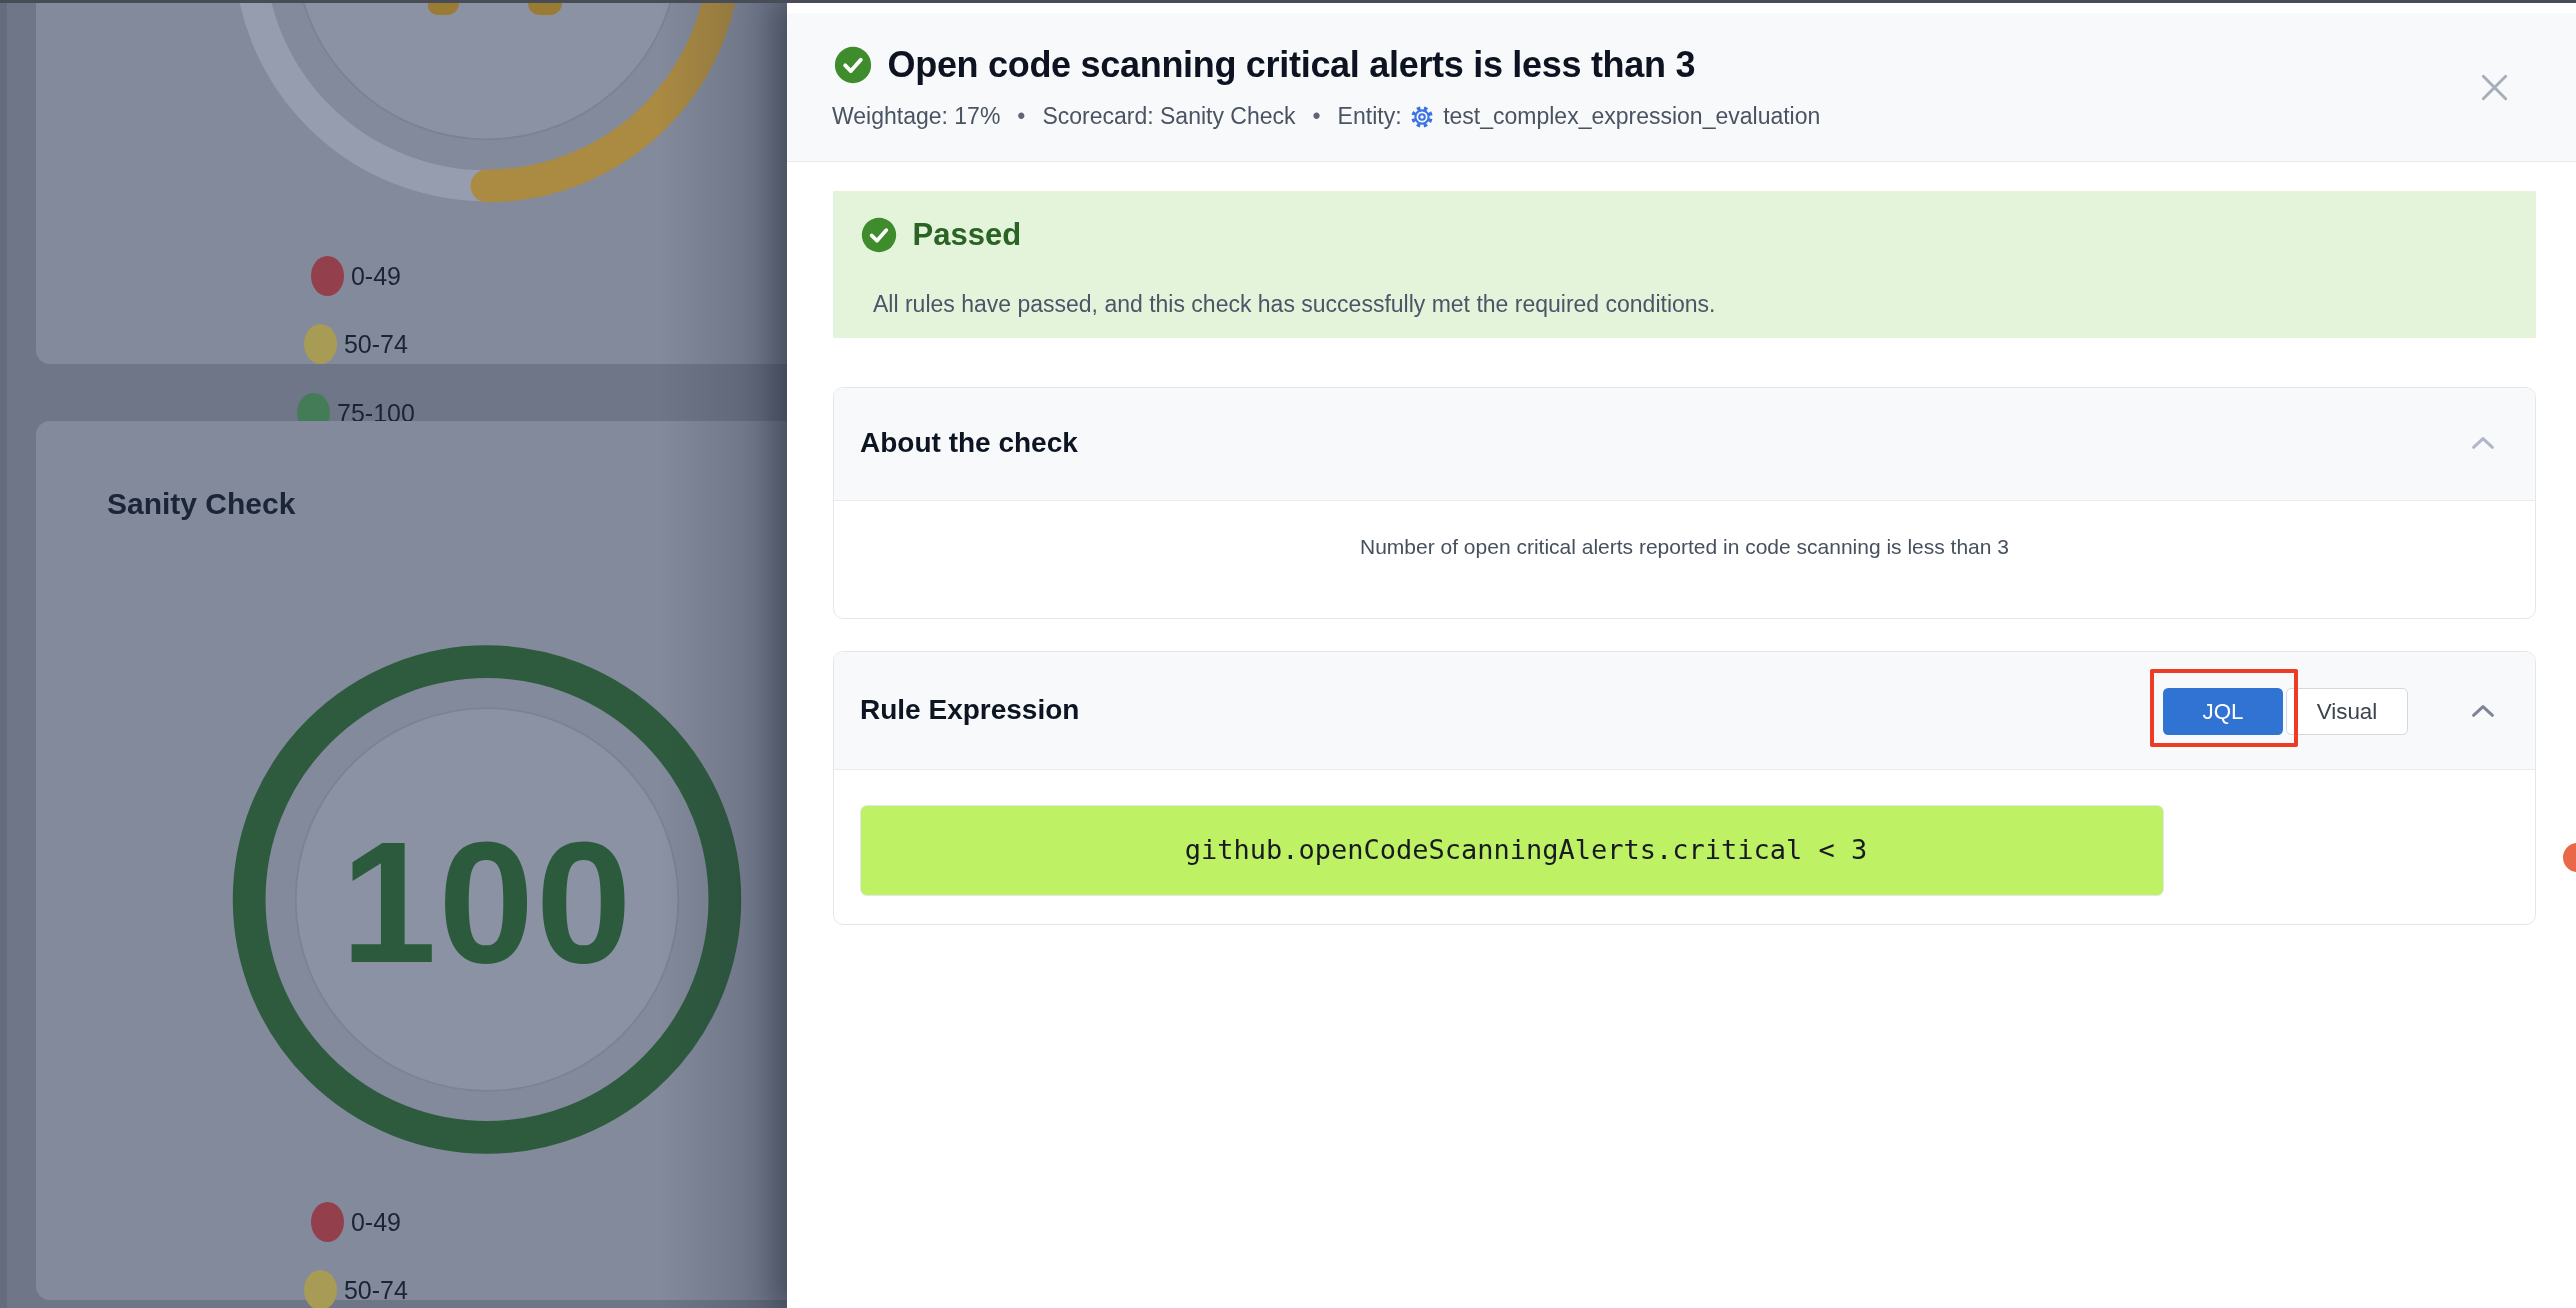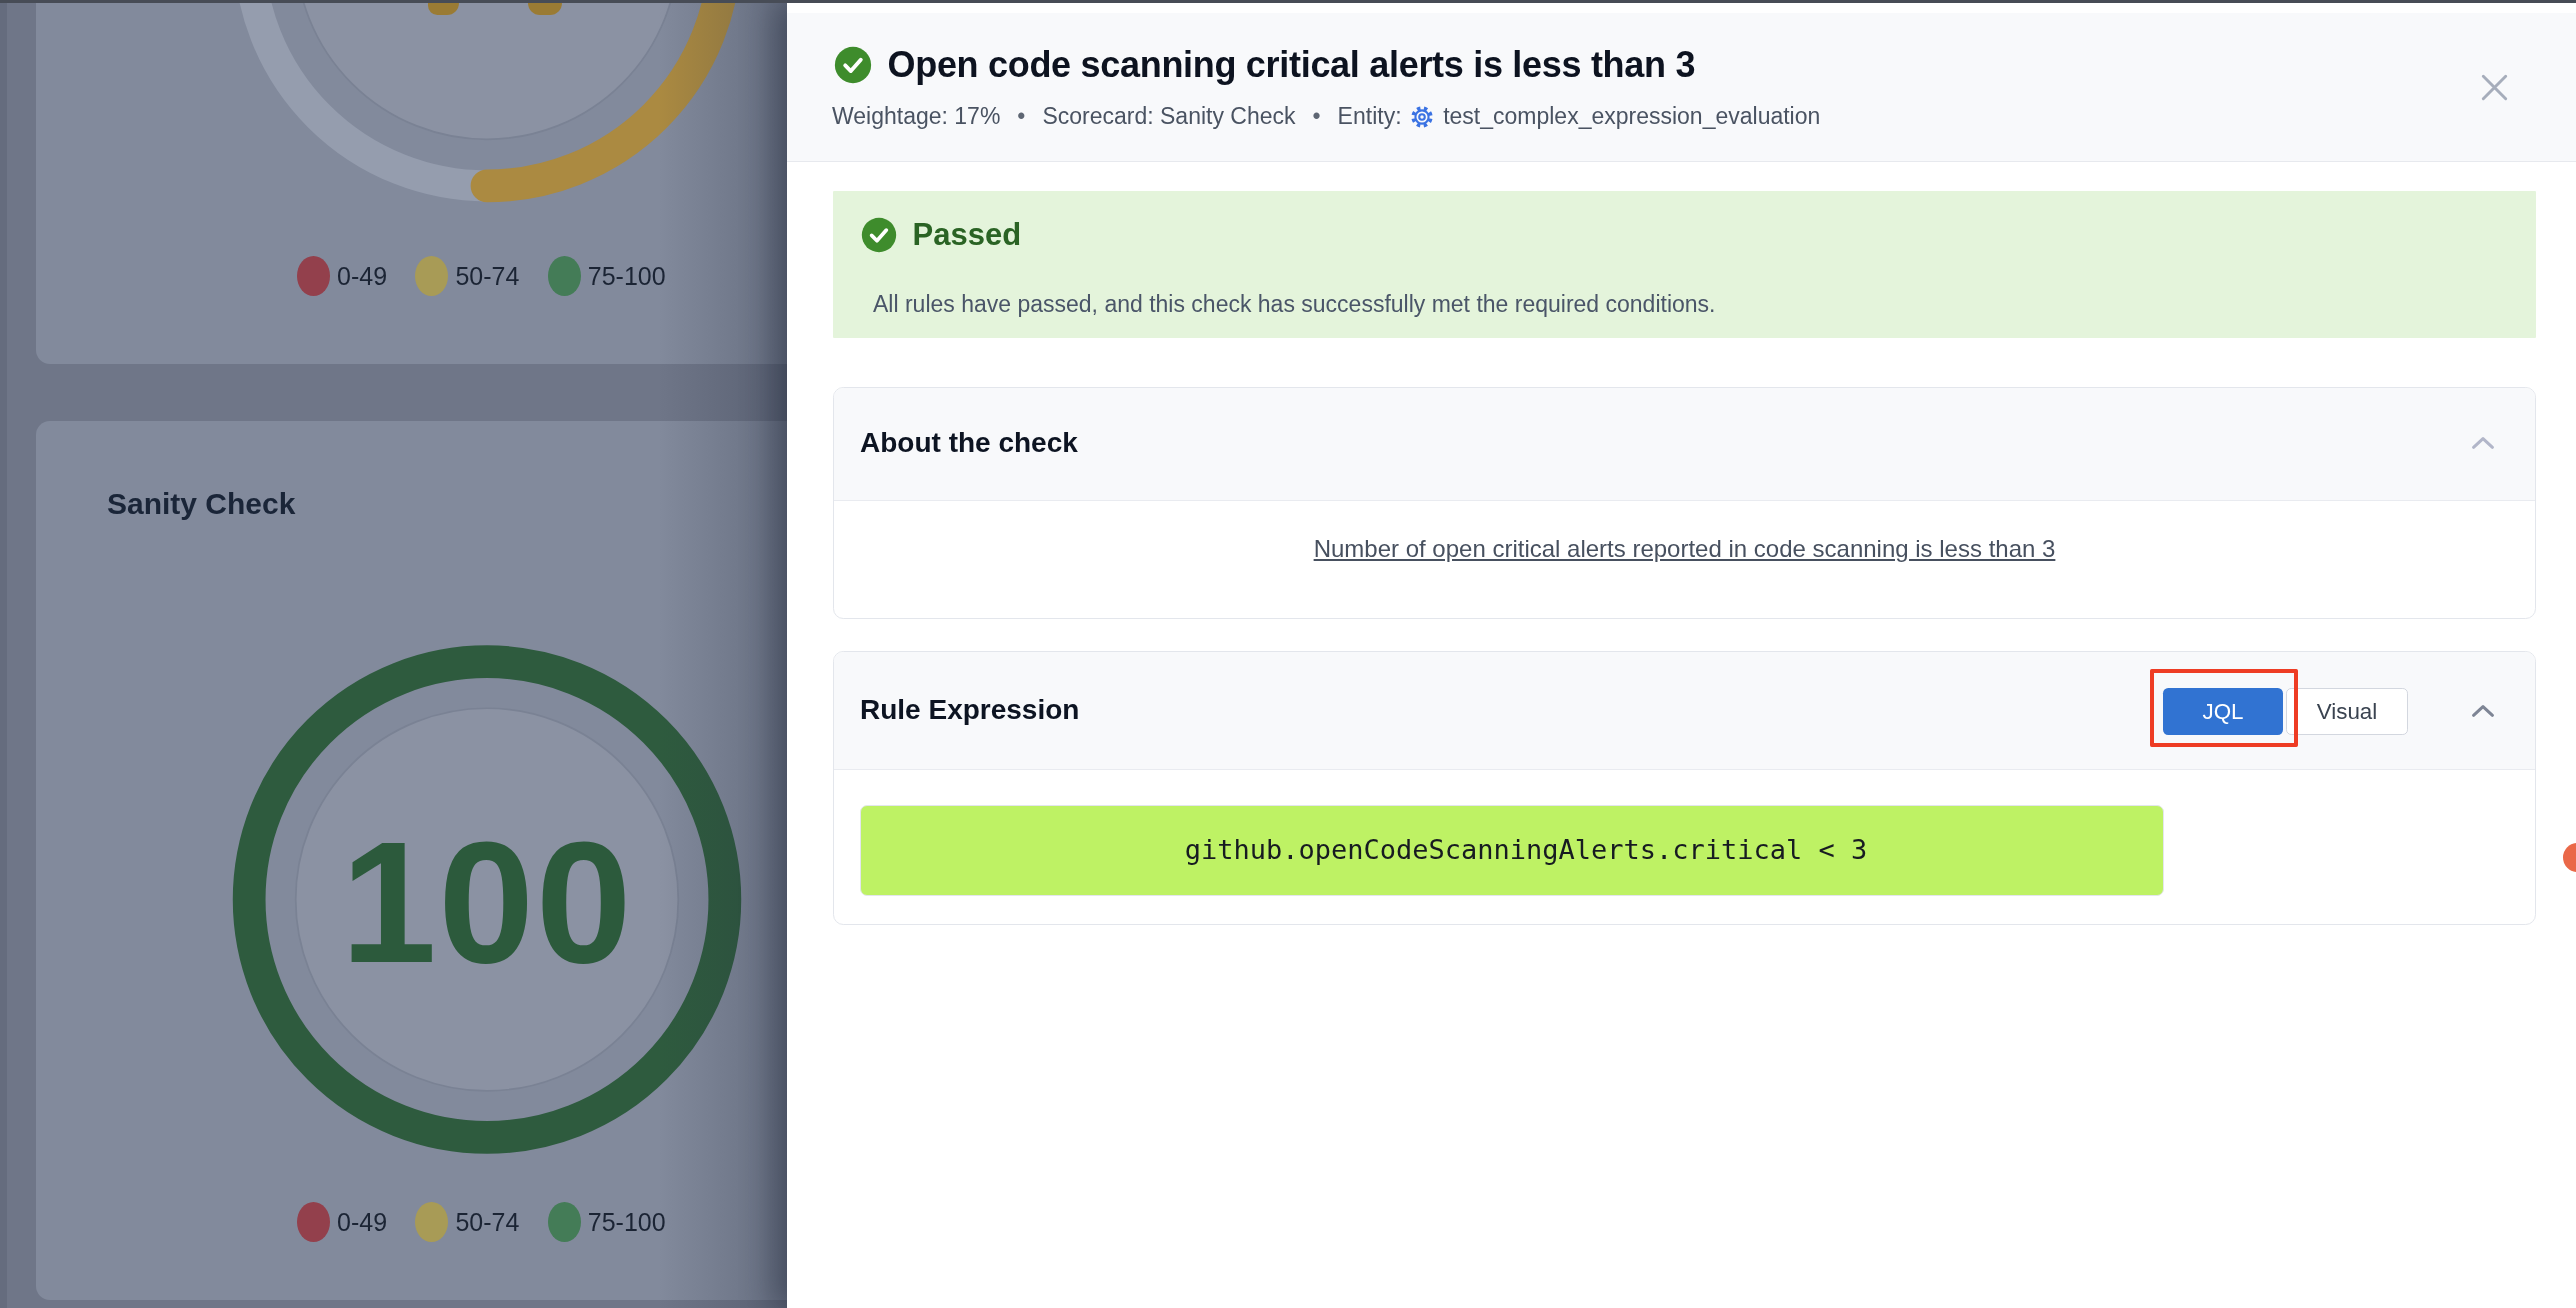--- a/index.html
+++ b/index.html
@@ -9,21 +9,21 @@
   
   .backdrop{position:absolute;inset:0;background:#6f7688;}
   .edge-strip{position:absolute;left:0;top:0;width:7px;height:100%;background:#656c7e;}
   .bg-card{position:absolute;background:#828a9c;border-radius:14px;}
   .card1{left:36px;top:-22.4px;width:2500px;height:386px;}
   .card2{left:36px;top:421px;width:2500px;height:879px;}
   .gauge-svg{position:absolute;}
   .num-blob{position:absolute;background:#9a7b34;}
   .blob1{left:428px;top:3.4px;width:31px;height:11.2px;border-radius:0 0 15.5px 12px;}
   .blob2{left:528px;top:3.4px;width:34px;height:11.2px;border-radius:0 0 17px 17px;}
-  .legend-row{position:absolute;left:297px;display:flex;align-items:center;gap:28.4px;}
+  .legend-row{position:absolute;left:297px;display:flex;align-items:center;gap:28.4px;flex-direction:column;}
   .legend-item{display:flex;align-items:center;gap:7px;}
   .legend-dot{width:33px;height:40px;border-radius:50%;}
   .dot-red{background:#93404c;} .dot-gold{background:#a89b56;} .dot-green{background:#447c57;}
   .legend-label{font-size:25px;color:#1b2434;line-height:40px;}
   .scorecard-title{position:absolute;left:107px;top:487px;font-size:30px;font-weight:bold;color:#1a2538;}
   .modal-cast-shadow{position:absolute;left:658px;top:0;width:129px;height:100%;
       background:linear-gradient(to right,rgba(40,48,66,0),rgba(40,48,66,0.30));}
 
   
   .modal{position:absolute;left:787px;top:0;width:1789px;height:1309px;background:#ffffff;
@@ -51,21 +51,21 @@
   .rule-card{top:651px;height:274px;}
   .section-header{position:relative;width:100%;background:#f8f9fb;border-bottom:1.7px solid #e9ebf0;box-sizing:border-box;}
   .about-card .section-header{height:113px;}
   .rule-card .section-header{height:118px;}
   .section-title{position:absolute;left:26px;top:0;font-size:28px;font-weight:bold;color:#0d1422;}
   .about-card .section-title{line-height:109px;}
   .rule-card .section-title{line-height:115px;}
   .chevron{position:absolute;right:40px;}
   .about-card .chevron{top:48px;}
   .rule-card .chevron{top:52px;}
-  .about-body{padding:34px 26px 0 26px;font-size:24px;color:#47505f;text-decoration:underline;}
+  .about-body{padding:34px 26px 0 26px;font-size:21px;color:#47505f;}
 
   .toggle-visual{position:absolute;left:1452px;top:36px;width:122px;height:47px;background:#fff;
       border:1.7px solid #d3d7df;border-radius:5.2px;box-sizing:border-box;font-size:22.4px;color:#3a4350;
       display:flex;align-items:center;justify-content:center;cursor:pointer;}
   .toggle-jql{position:absolute;left:1329px;top:36px;width:120px;height:47px;background:#3173d2;
       border-radius:5.2px;font-size:22.4px;color:#ffffff;display:flex;align-items:center;justify-content:center;cursor:pointer;}
   .annotation-box{position:absolute;left:1316px;top:17px;width:148px;height:78px;
       border:4.3px solid #ee3c24;border-radius:1.7px;box-sizing:border-box;pointer-events:none;}
   .code-box{position:absolute;left:26px;top:153px;width:1304px;height:91px;background:#bef264;
       border:1.7px solid #e3e6ec;border-radius:7px;box-sizing:border-box;}

